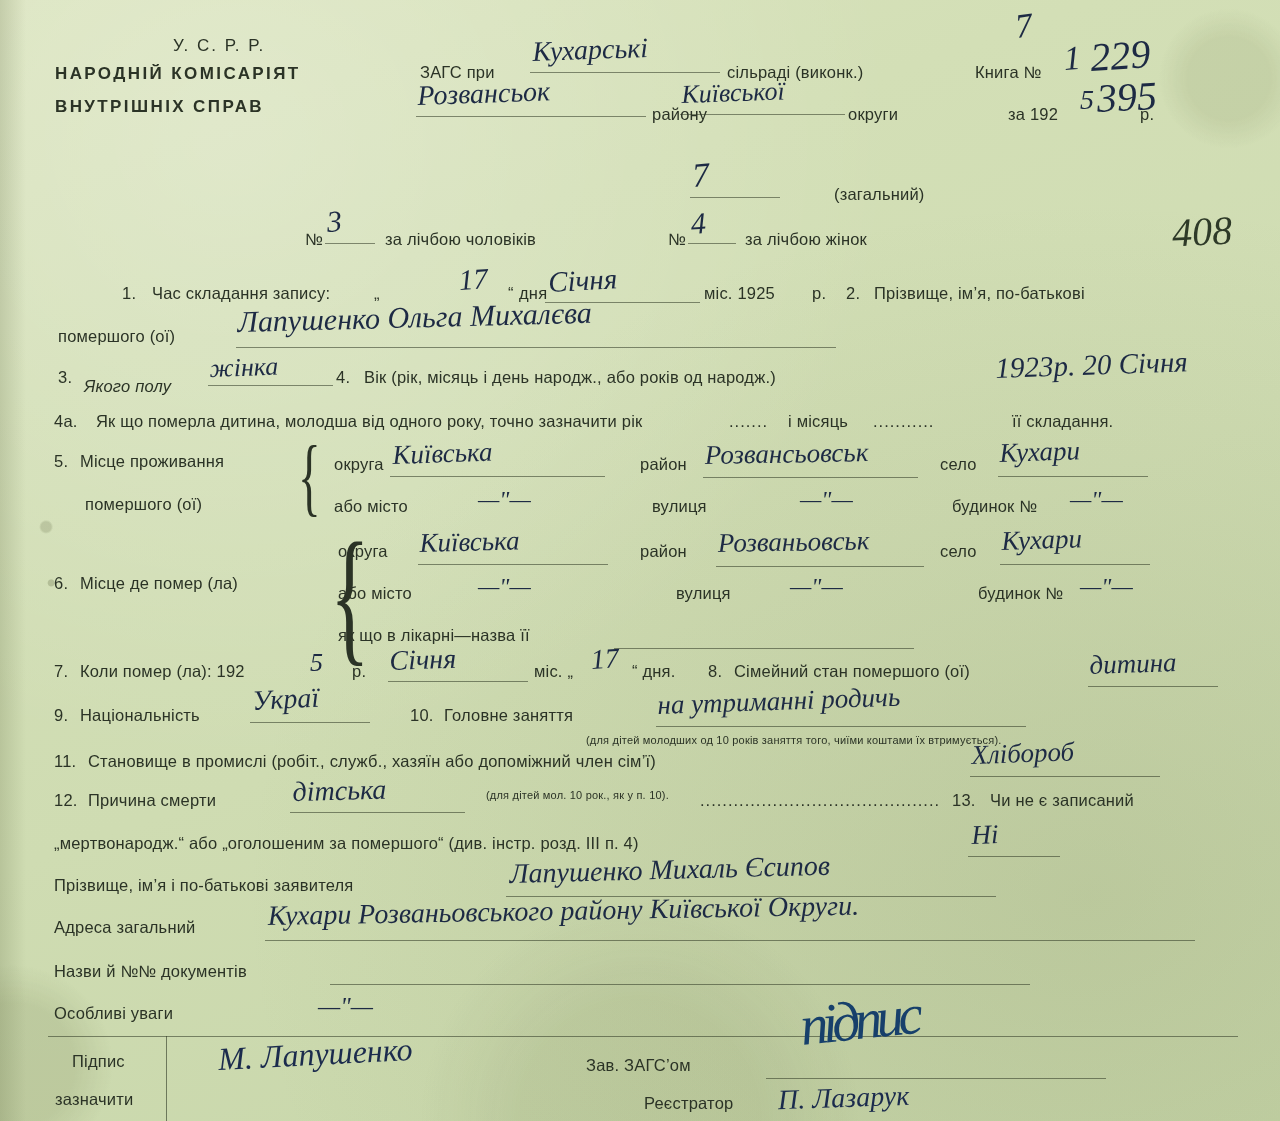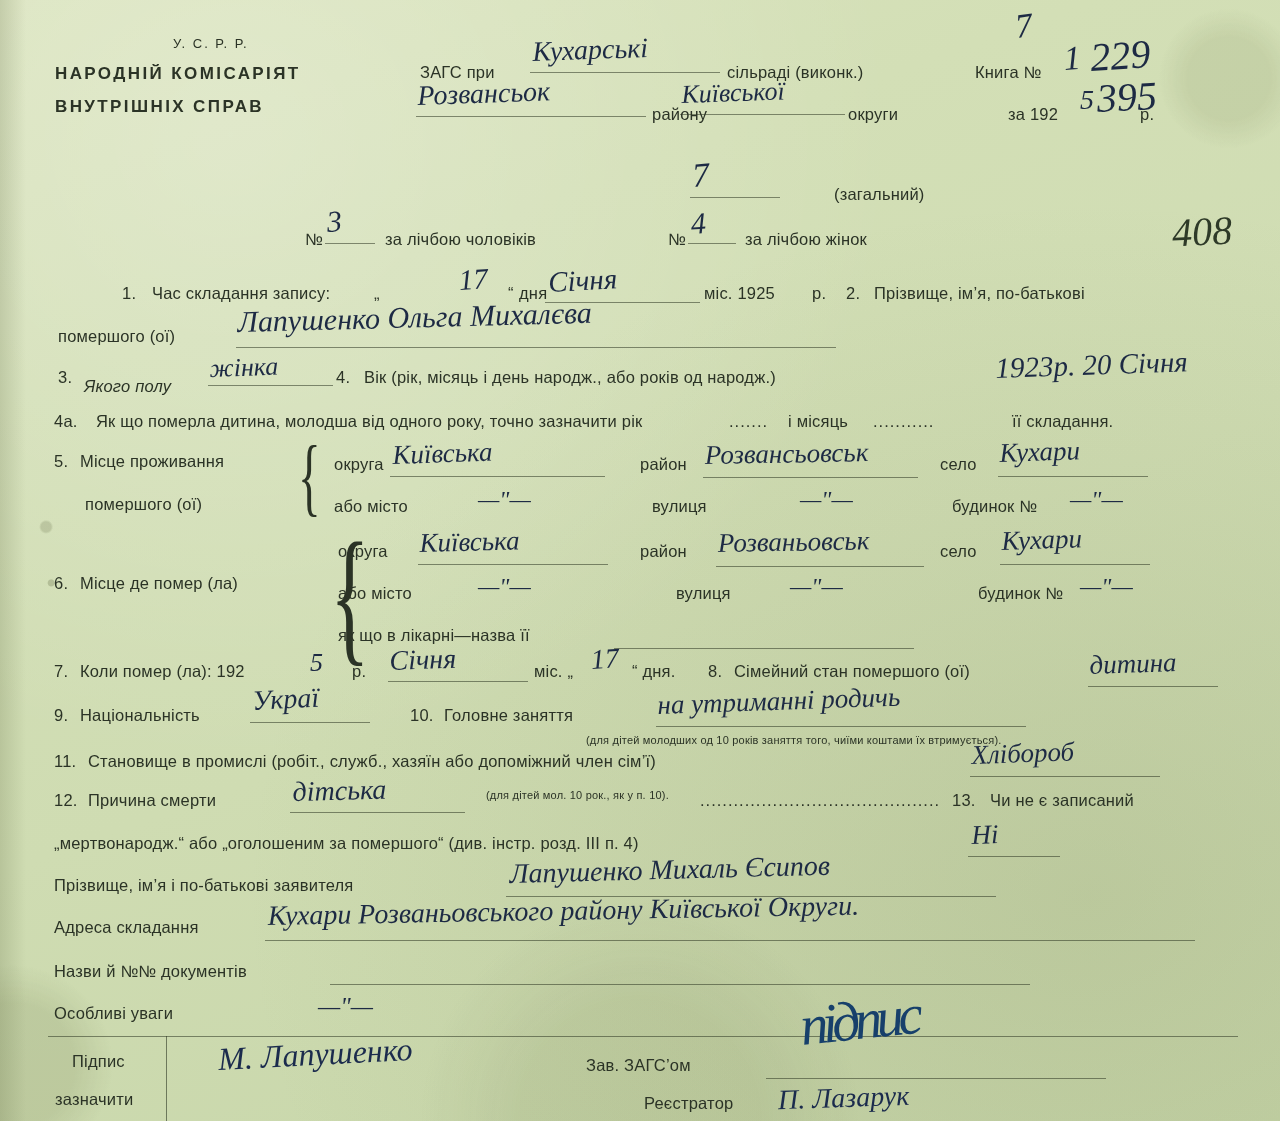--- a/index.html
+++ b/index.html
@@ -113,21 +113,21 @@
     color: #17406b;
     font-family: "Liberation Serif", serif;
     font-style: italic;
   }
 </style>
 </head>
 <body>
 
 <div id="sheet">
 
-  <div class="pr printed sm" style="left:173px; top:36px; letter-spacing:2px; font-size:13px;">У. С. Р. Р.</div>
+  <div class="pr printed sm" style="left:173px; top:36px; letter-spacing:2px; font-size:17px;">У. С. Р. Р.</div>
 
   <div class="pr printed hdr-bold" style="left:55px; top:64px;">НАРОДНІЙ КОМІСАРІЯТ</div>
   <div class="pr printed hdr-bold" style="left:55px; top:97px;">ВНУТРІШНІХ СПРАВ</div>
 
   <div class="pr printed body-line" style="left:420px; top:63px;">ЗАГС при</div>
   <div class="pr hand" style="left:533px; top:36px; font-size:28px; transform:rotate(-2deg);">Кухарські</div>
   <div class="pr ul" style="left:530px; top:72px; width:190px;"></div>
   <div class="pr printed body-line" style="left:727px; top:63px;">сільраді (виконк.)</div>
 
   <div class="pr hand" style="left:418px; top:80px; font-size:28px; transform:rotate(-2deg);">Розвансьок</div>
@@ -283,21 +283,21 @@
   <div class="pr printed body-line" style="left:952px; top:791px;">13.</div>
   <div class="pr printed body-line" style="left:990px; top:791px;">Чи не є записаний</div>
   <div class="pr printed body-line" style="left:54px; top:834px;">„мертвонародж.“ або „оголошеним за помершого“ (див. інстр. розд. III п. 4)</div>
   <div class="pr hand" style="left:972px; top:820px; font-size:27px; transform:rotate(-2deg);">Ні</div>
   <div class="pr ul" style="left:968px; top:856px; width:92px;"></div>
 
   <div class="pr printed body-line" style="left:54px; top:876px;">Прізвище, ім’я і по-батькові заявителя</div>
   <div class="pr hand" style="left:510px; top:858px; font-size:28px; transform:rotate(-1.5deg);">Лапушенко Михаль Єсипов</div>
   <div class="pr ul" style="left:506px; top:896px; width:490px;"></div>
 
-  <div class="pr printed body-line" style="left:54px; top:918px;">Адреса складання</div>
+  <div class="pr printed body-line" style="left:54px; top:918px;">Адреса загальний</div>
   <div class="pr hand" style="left:268px; top:900px; font-size:28px; transform:rotate(-1deg);">Кухари Розваньовського району Київської Округи.</div>
   <div class="pr ul" style="left:265px; top:940px; width:930px;"></div>
 
   <div class="pr printed body-line" style="left:54px; top:962px;">Назви й №№ документів</div>
   <div class="pr ul" style="left:330px; top:984px; width:700px;"></div>
 
   <div class="pr printed body-line" style="left:54px; top:1004px;">Особливі уваги</div>
   <div class="pr hand" style="left:318px; top:993px; font-size:25px;">—"—</div>
 
   <div class="pr hline" style="left:48px; top:1036px; width:1190px;"></div>

